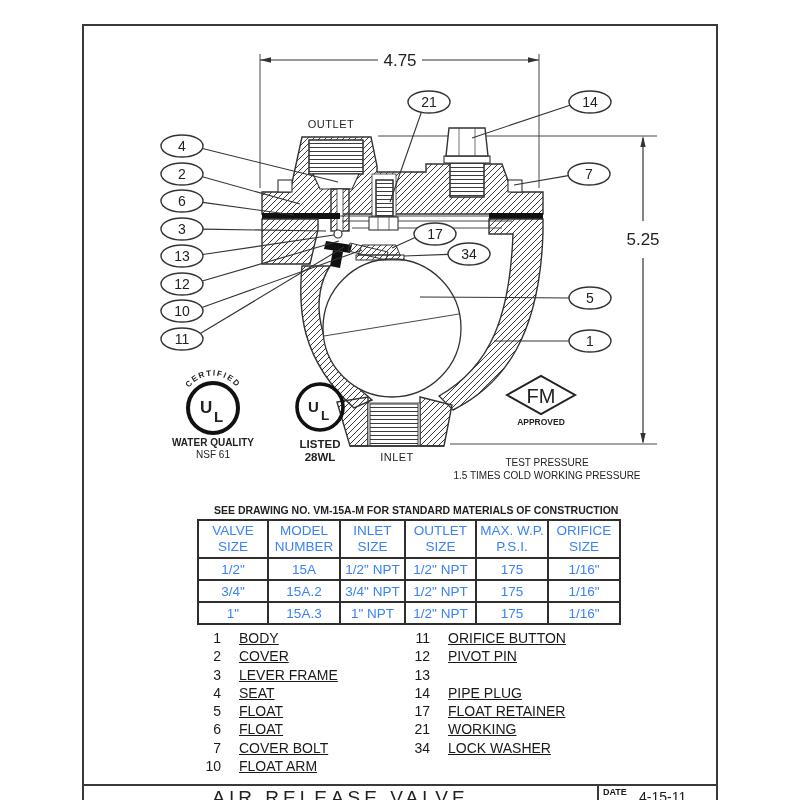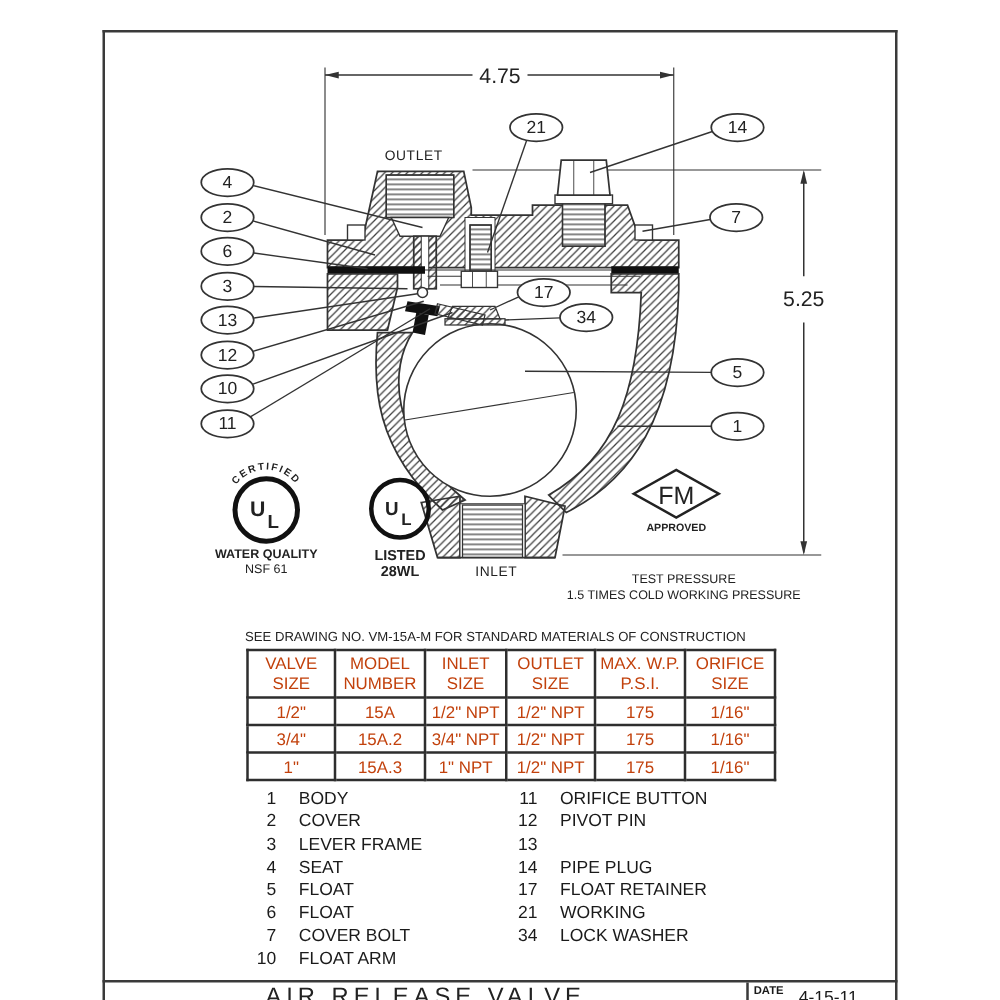--- a/index.html
+++ b/index.html
@@ -14,30 +14,30 @@
   .blk{fill:#101010;stroke:none;}
   .arrow{fill:#333;stroke:none;}
   .dimt{font-size:17px;}
   .lbl{font-size:11px;letter-spacing:0.5px;}
   .small{font-size:10px;}
   .bub{fill:#fff;stroke:#333;stroke-width:1.4;}
   .bubt{font-size:14px;text-anchor:middle;}
   .ldr{stroke:#333;stroke-width:1.1;}
   .certb{font-weight:bold;}
   
-  .note{position:absolute;left:196px;top:490px;font-size:10.5px;color:#222;}
+  .note{position:absolute;left:214px;top:490px;font-size:10.5px;color:#222;font-weight:bold;}
   table.spec{position:absolute;left:197px;top:505px;border-collapse:collapse;table-layout:fixed;}
-  table.spec td,table.spec th{border:2px solid #2e2e2e;font-size:13.5px;font-weight:400;text-align:center;padding:0;color:#c2410c;}
+  table.spec td,table.spec th{border:2px solid #2e2e2e;font-size:13.5px;font-weight:400;text-align:center;padding:0;color:#3b82f6;}
   table.spec th{height:36px;white-space:pre-line;line-height:16px;}
   table.spec td{height:20px;}
   
   .plist{position:absolute;font-size:14px;}
   .prow{display:flex;height:18.3px;line-height:18.3px;}
   .pnum{width:26px;text-align:right;flex:0 0 auto;}
-  .pname{margin-left:18px;white-space:pre;}
+  .pname{margin-left:18px;white-space:pre;text-decoration:underline;}
   
   .tblock{position:absolute;left:82px;top:770px;width:636px;height:25px;box-sizing:border-box;border:2px solid #3a3a3a;border-bottom:4px solid #333;display:flex;}
   .tb-title{flex:1;text-align:center;font-size:19px;letter-spacing:4px;line-height:19px;padding-top:2px;color:#222;}
   .tb-date{width:119px;box-sizing:border-box;border-left:2px solid #3a3a3a;position:relative;}
   .tb-date-label{position:absolute;left:4px;top:1px;font-size:9px;font-weight:bold;}
   .tb-date-value{position:absolute;left:40px;top:3px;font-size:14px;}
 </style>
 </head>
 <body>
 

